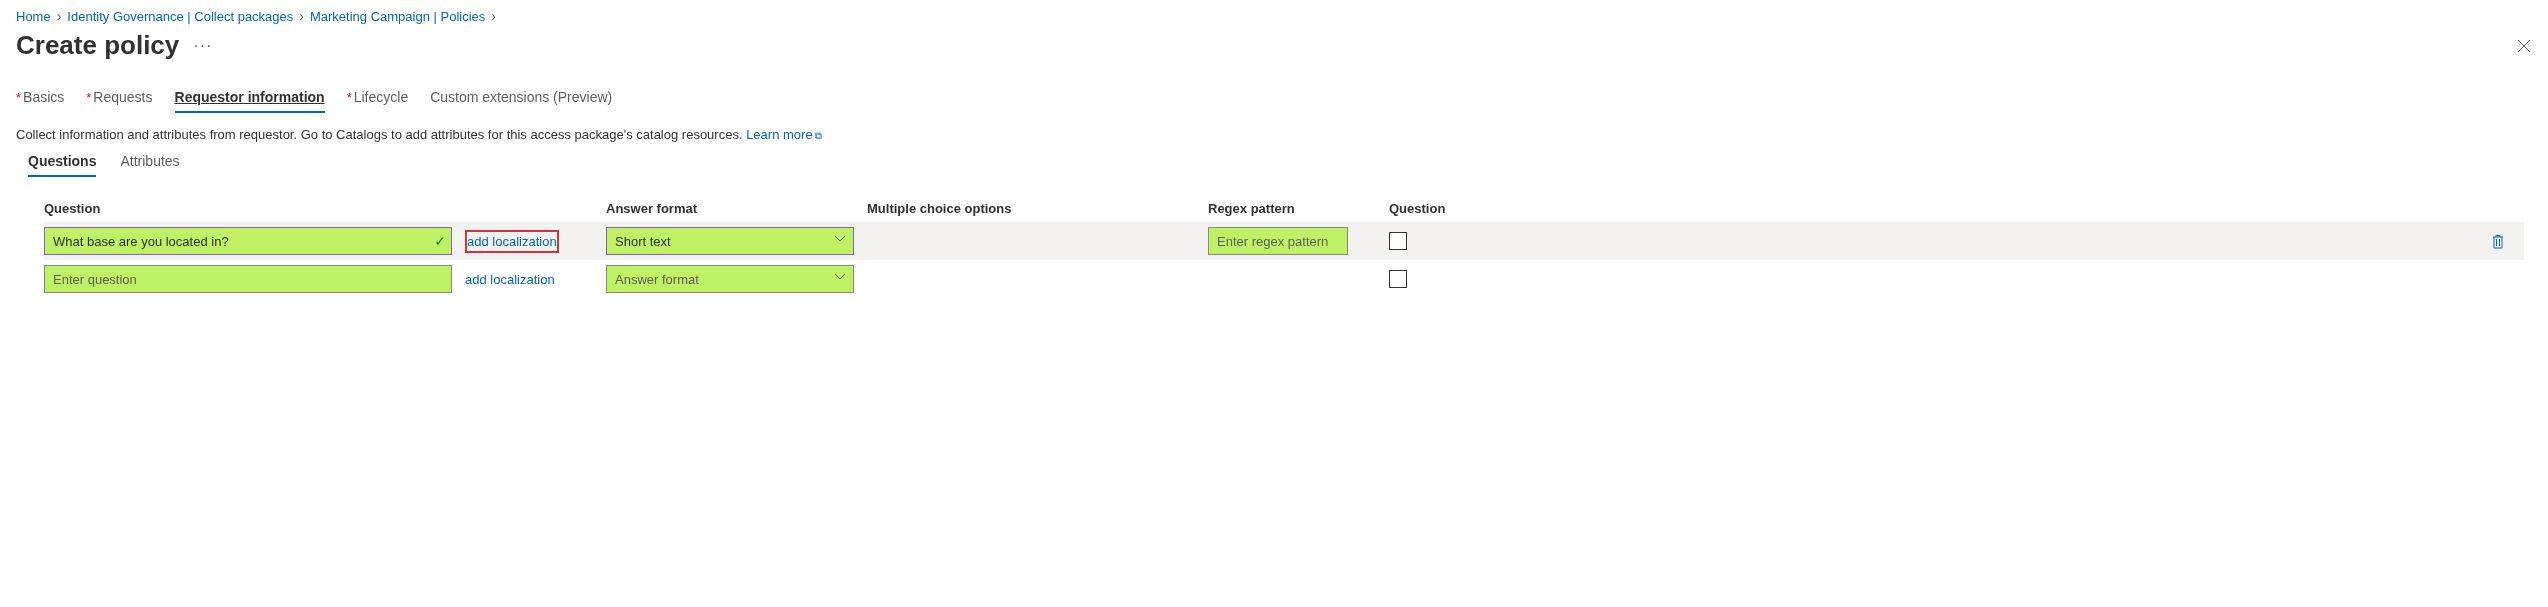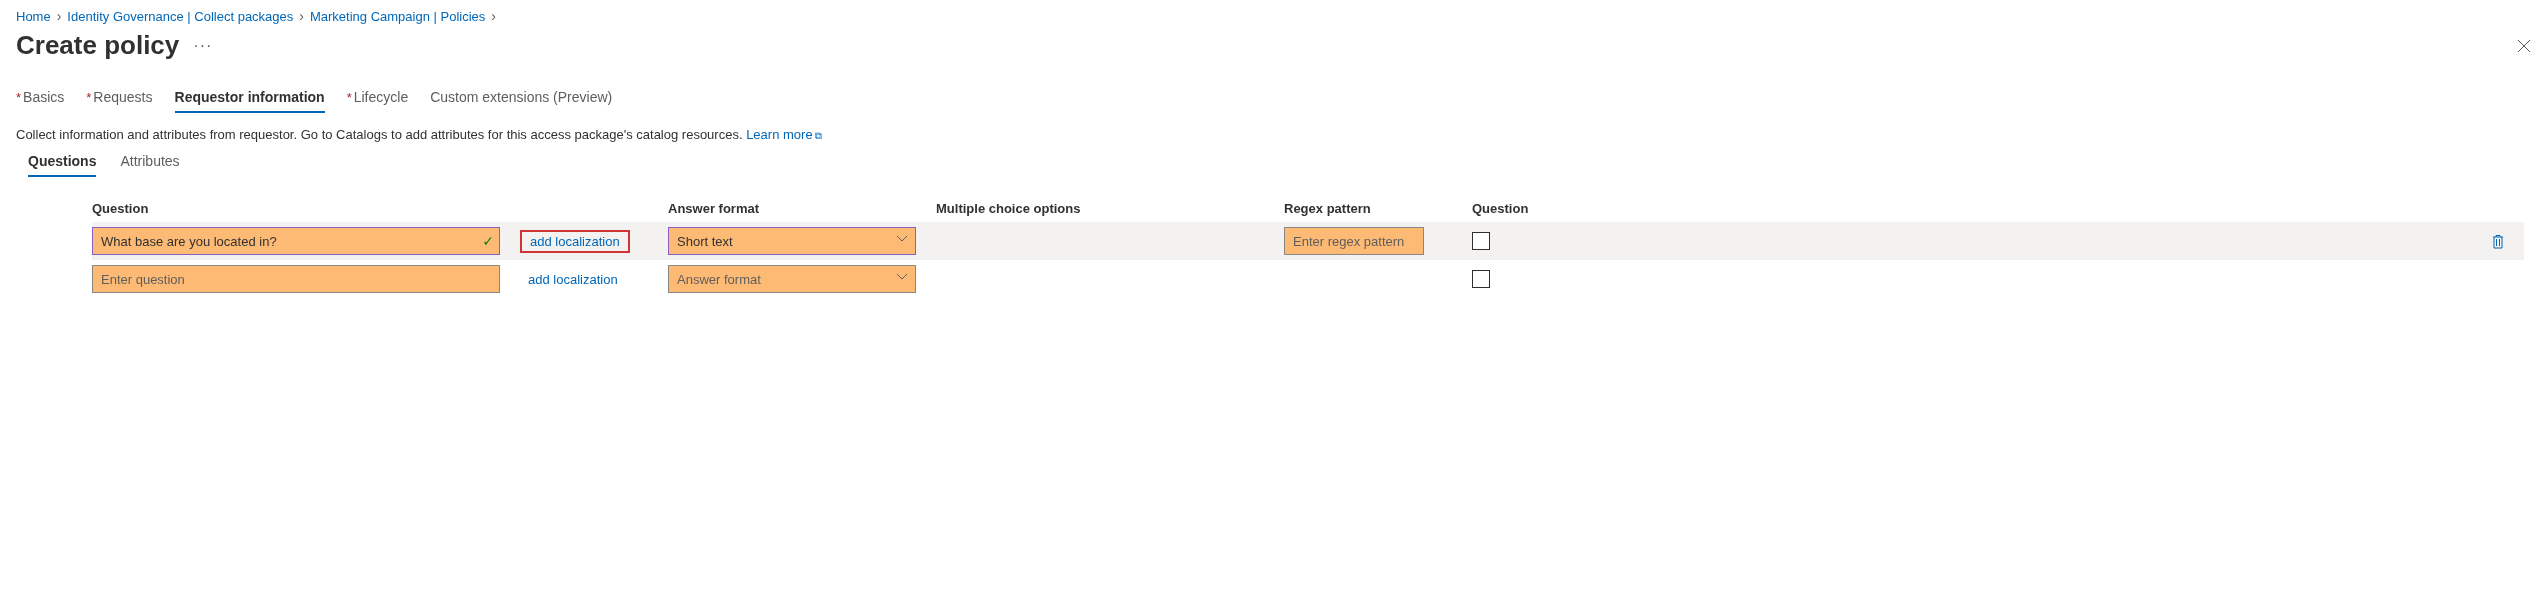--- a/index.html
+++ b/index.html
@@ -53,20 +53,21 @@
     padding-bottom: 6px;
     cursor: pointer;
     display: flex;
     align-items: baseline;
     gap: 2px;
   }
   .main-tab.active {
     color: #323130;
     font-weight: 600;
     border-bottom: 2px solid #0067b8;
+    text-decoration: underline;
   }
   .req-star { color: #a4262c; font-size: 13px; }
 
   
   .desc-line {
     font-size: 13px;
     color: #323130;
     margin-bottom: 11px;
   }
   .desc-line a { color: #0067b8; text-decoration: none; cursor: pointer; }
@@ -93,43 +94,42 @@
 
   
   .qtable {
     margin-left: 28px;
     margin-right: 8px;
   }
   .qheader, .qrow {
     display: grid;
     grid-template-columns: 420px 140px 260px 340px 180px 1fr 40px;
     align-items: center;
-    gap: 8px;
-    margin-left: 48px;
+    gap: 1px;
   }
   .qheader {
     font-size: 13px;
     font-weight: 600;
     color: #323130;
     padding: 6px 0;
   }
   .qrow {
     padding: 5px 0;
   }
   .qrow.highlight { background: #f3f2f1; }
   .cell { padding-right: 12px; }
 
   .text-input, .select-box {
     width: 100%;
     height: 28px;
     border: 1px solid #8a8886;
     padding: 0 8px;
     font-size: 13px;
     font-family: inherit;
-    background: #fdba74;
+    background: #bef264;
     color: #323130;
   }
   .text-input::placeholder { color: #605e5c; }
   .text-input.purple { border-color: #8661c5; }
   .select-box {
     display: flex;
     align-items: center;
     justify-content: space-between;
     cursor: pointer;
   }
@@ -152,21 +152,21 @@
     right: 18px;
     color: #107c10;
     font-size: 14px;
     pointer-events: none;
   }
 
   .link-action {
     color: #0067b8;
     font-size: 13px;
     cursor: pointer;
-    padding: 2px 8px;
+    padding: 2px 0;
     white-space: nowrap;
   }
   .redbox { border: 2px solid #d13438; }
 
   .chk {
     width: 18px; height: 18px;
     border: 1px solid #323130;
     background: #fff;
     cursor: pointer;
   }

